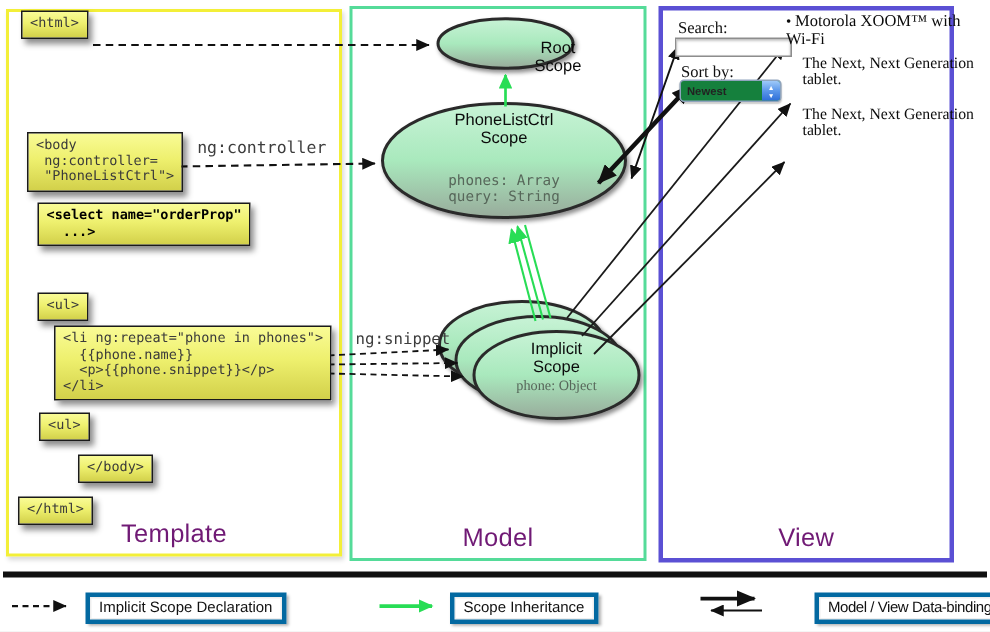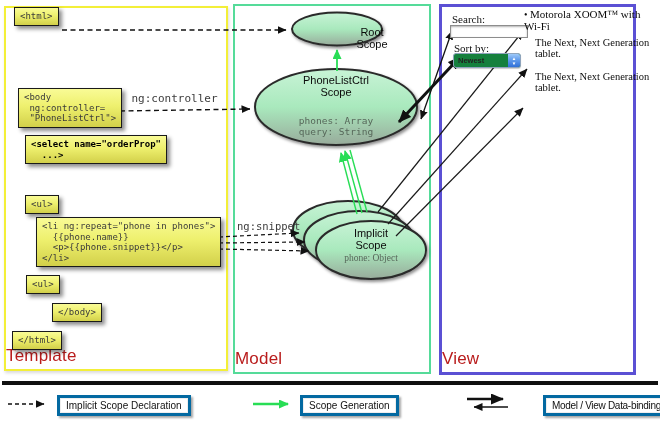--- a/index.html
+++ b/index.html
@@ -6,22 +6,22 @@
   #stage {
     position:relative; width:660px; height:421px; background:#fff;
     font-family:"Liberation Sans", sans-serif; overflow:hidden;
     outline:1px solid #d8d8d8;
   }
   
   .panel { position:absolute; background:#fff; box-sizing:border-box; }
   .panel-template { left:4px;  top:6px; width:224px; height:365px; border:2px solid #f3ef38; box-shadow:1px 2px 3px rgba(0,0,0,0.15);}
   .panel-model    { left:233px; top:4px; width:198px; height:370px; border:2px solid #55db99; }
   .panel-view     { left:439px; top:4px; width:197px; height:371px; border:3px solid #5b50d4; }
-  .panel-label { position:absolute; left:0; right:0; bottom:3px; 
-                 font-size:17px; color:#b91c1c; letter-spacing:0.2px; }
+  .panel-label { position:absolute; left:0; right:0; bottom:3px; text-align:center;
+                 font-size:17px; color:#701a75; letter-spacing:0.2px; }
   
   .codebox {
     position:absolute; z-index:3;
     background:linear-gradient(180deg,#f9fb96 0%,#eef06e 45%,#d2d04a 100%);
     border:1.5px solid #1a1a1a; box-shadow:2.5px 3px 4px rgba(0,0,0,0.45);
     font-family:"DejaVu Sans Mono", monospace; font-size:9px; line-height:10.5px;
     color:#3a3a3a; padding:3px 5px; white-space:pre;
   }
   .codebox.bold { font-weight:bold; color:#000; }
   .b1 { left:14px;  top:7px; }
@@ -192,16 +192,16 @@
       <div class="v-name">Motorola XOOM™ with Wi-Fi</div>
       <div class="v-desc">The Next, Next Generation tablet.</div>
     </div>
     <div class="v-item">
       <div class="v-desc">The Next, Next Generation tablet.</div>
     </div>
   </div>
 
   <div class="divider"></div>
   <div class="legend-box lg1">Implicit Scope Declaration</div>
-  <div class="legend-box lg2">Scope Generation</div>
+  <div class="legend-box lg2">Scope Inheritance</div>
   <div class="legend-box lg3">Model / View Data-binding</div>
 
 </div>
 
 </body></html>

